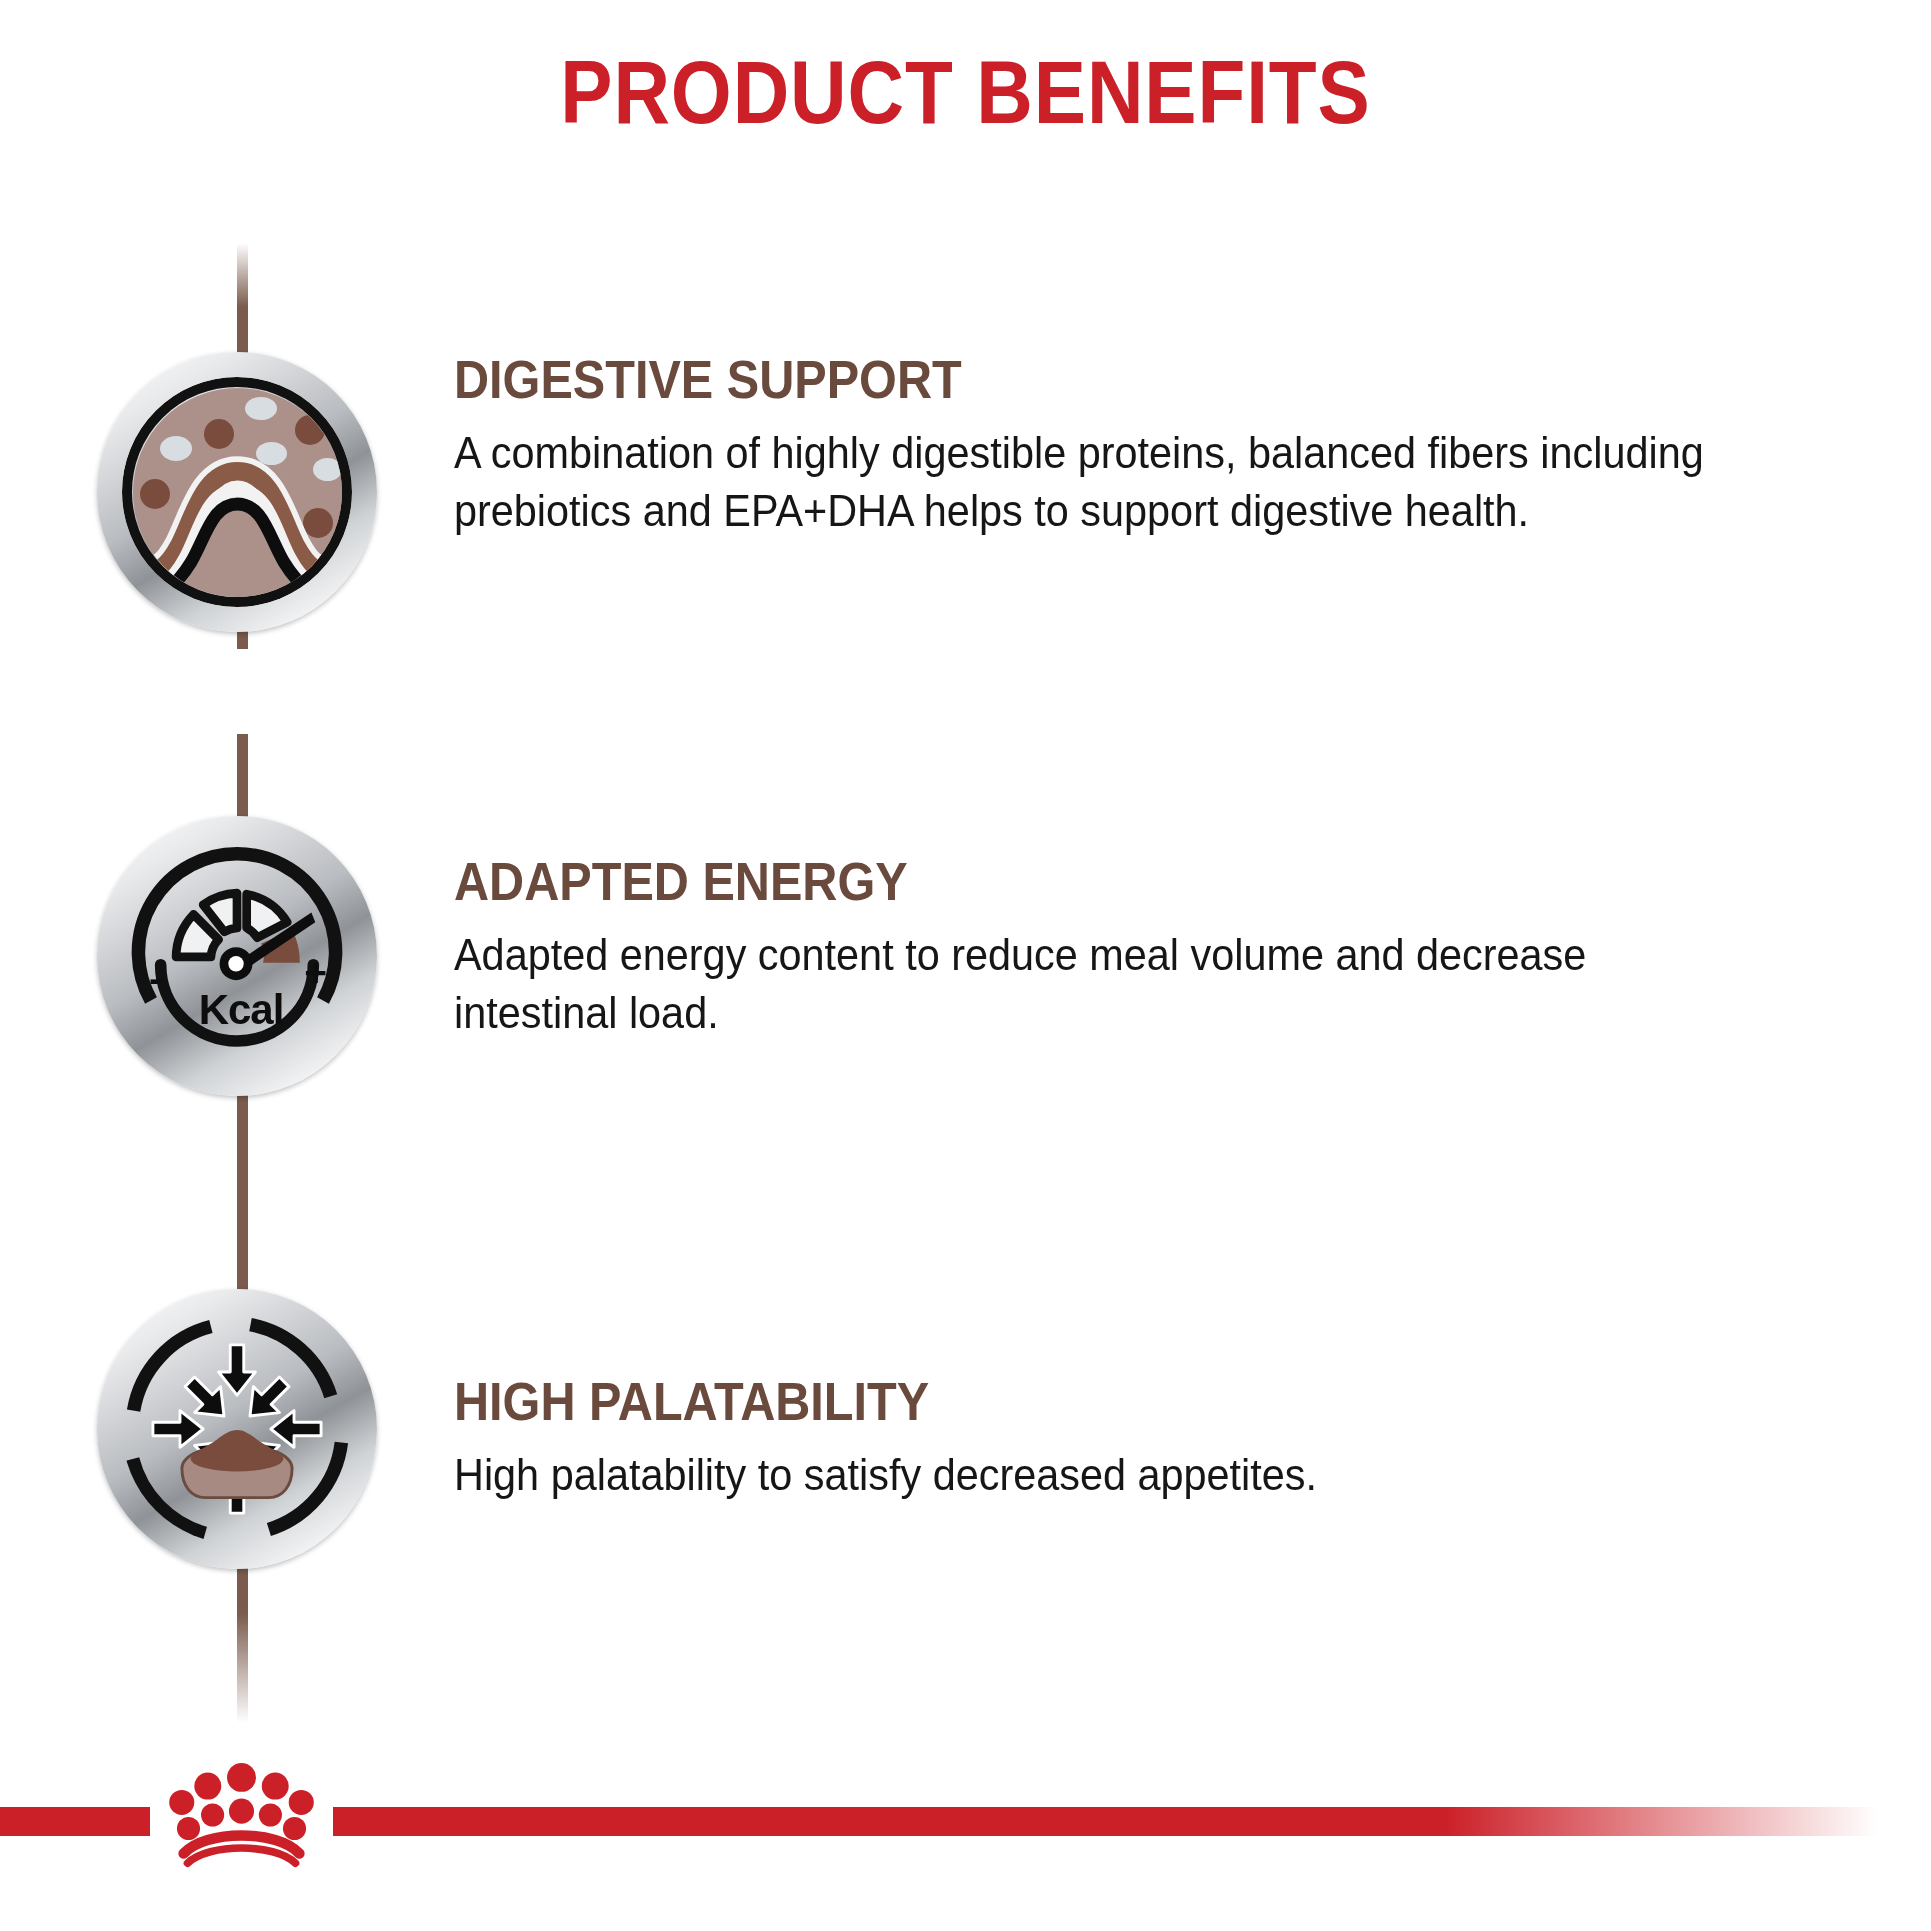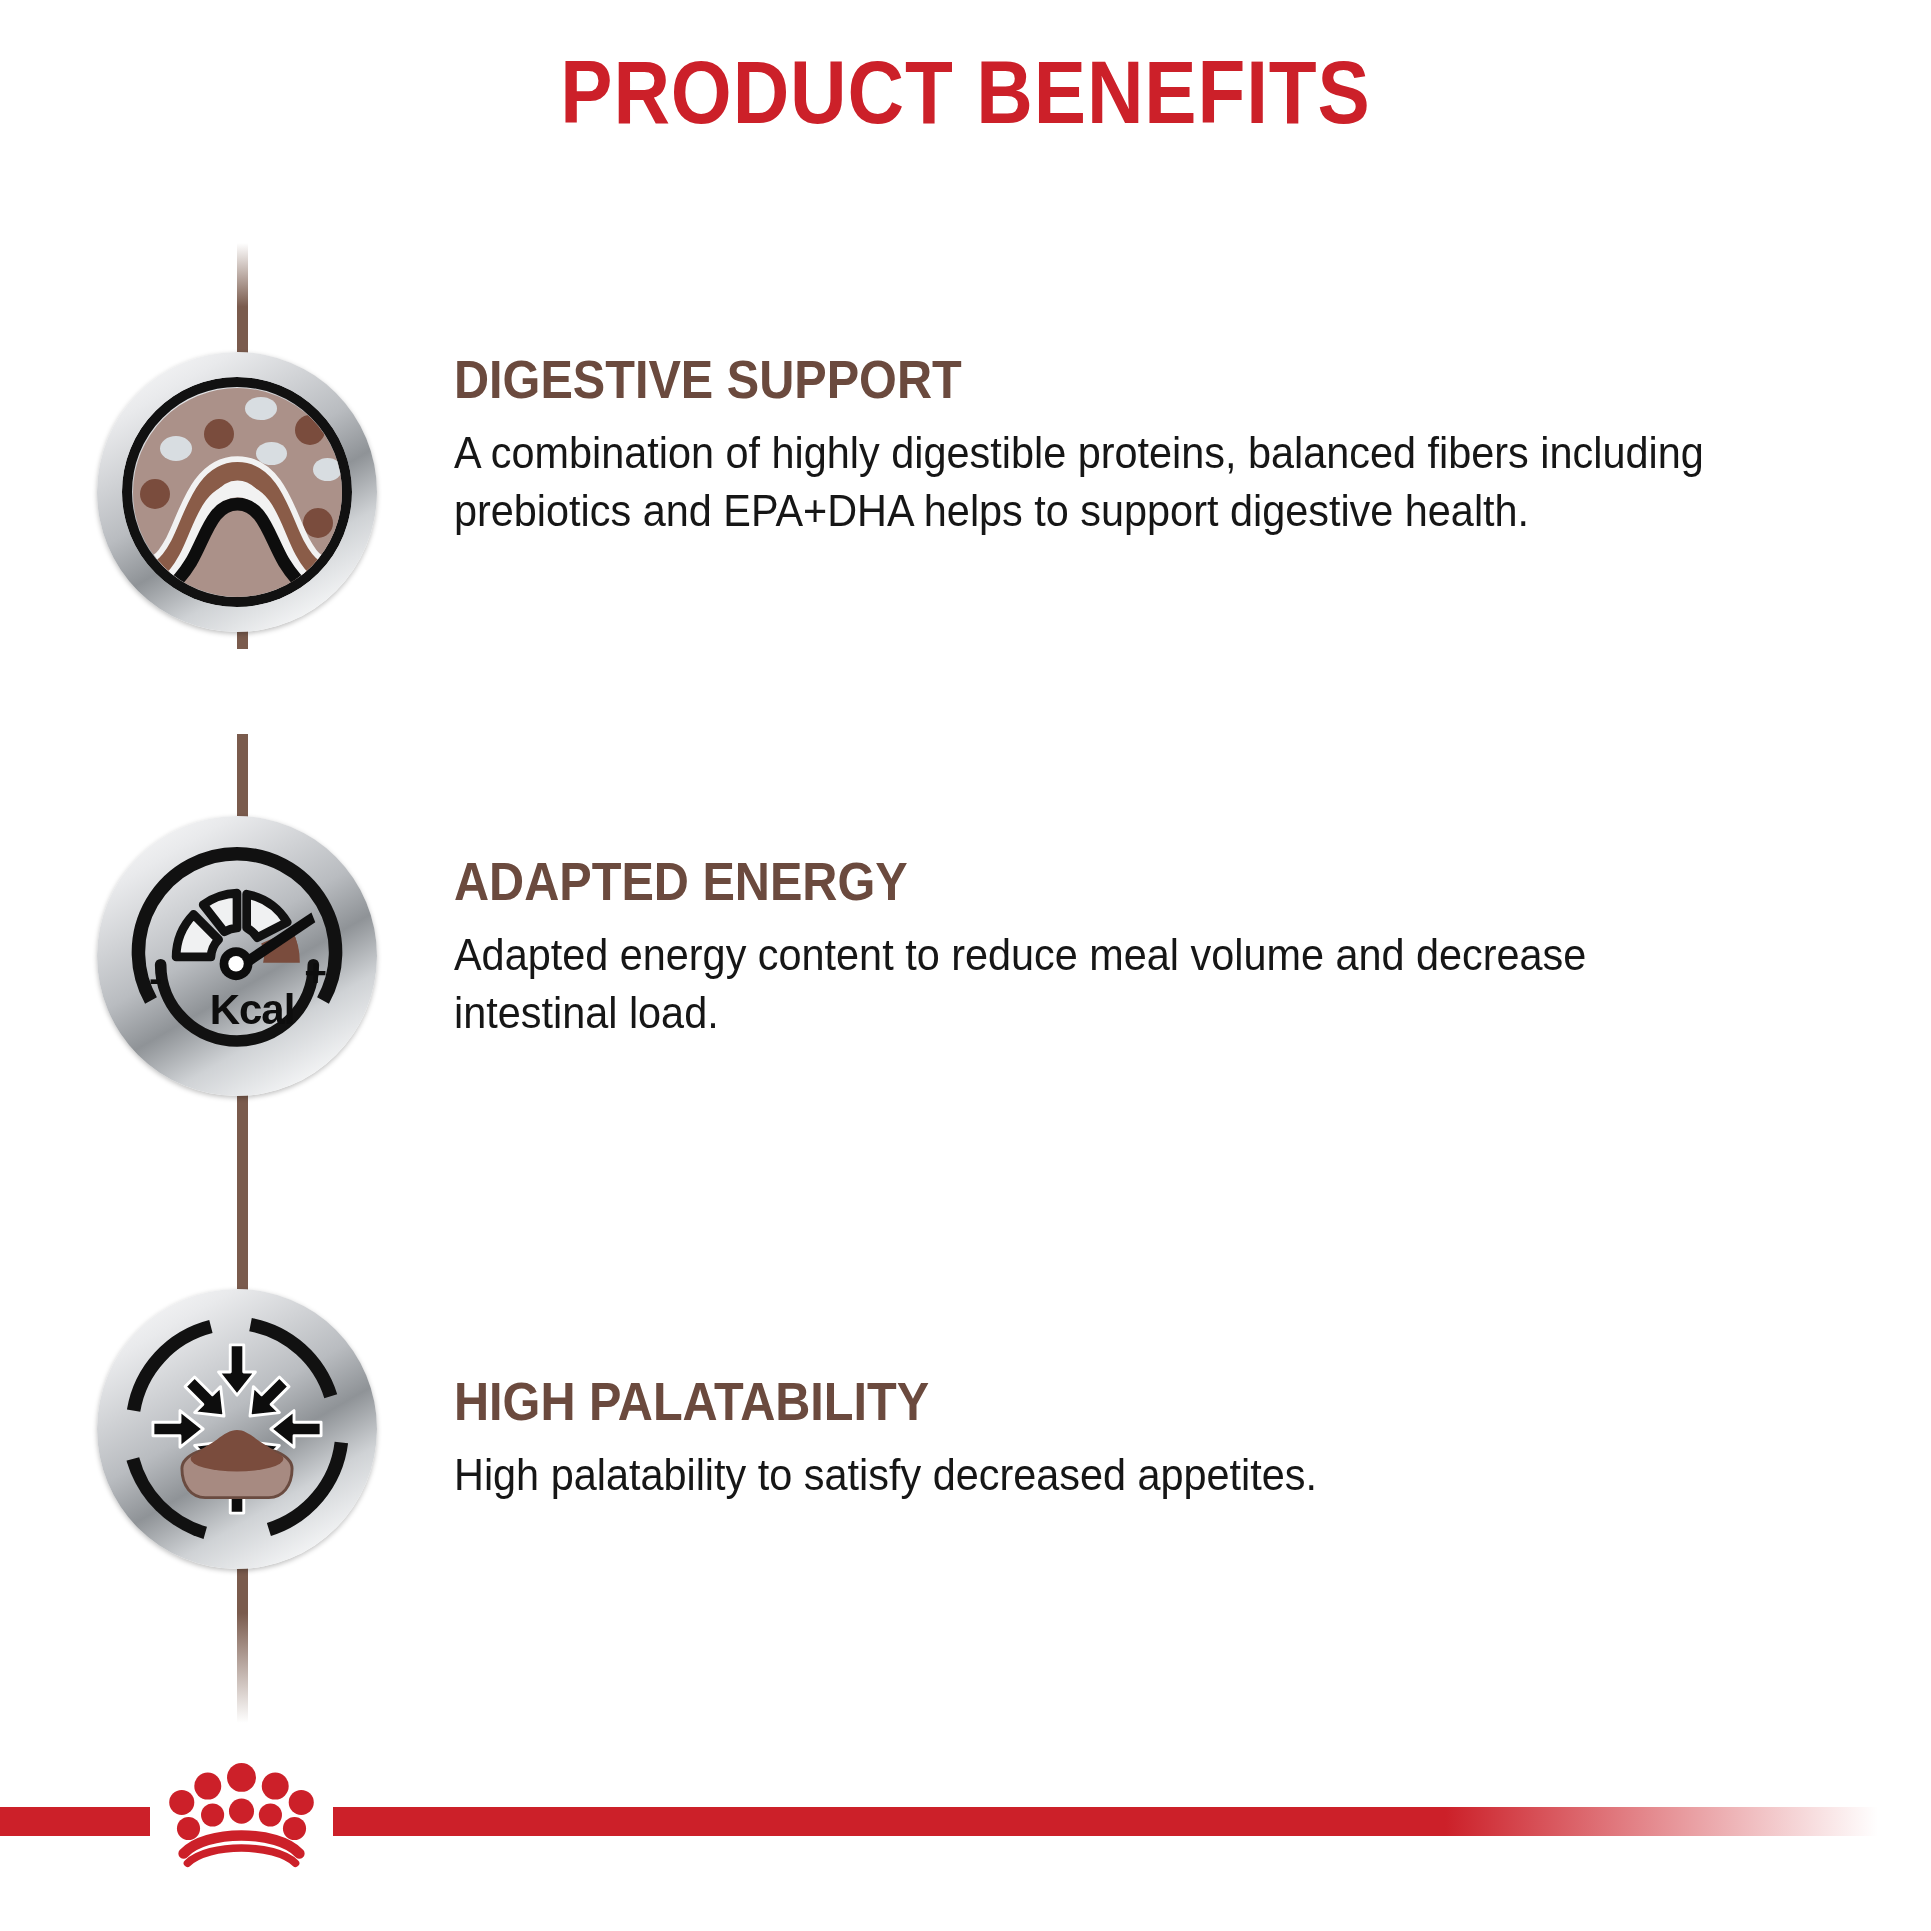--- a/index.html
+++ b/index.html
@@ -80,21 +80,21 @@
   .dot.l{background:#d8dde1;}
 
   .gutsvg{position:absolute;left:0;top:0;}
 
   
   .gauge-arc{
     position:absolute;left:0;top:0;width:230px;height:230px;
   }
   .kcal-text{
     position:absolute;
-    left:15px;top:145px;width:230px;
+    left:4px;top:145px;width:230px;
     text-align:center;
     font-size:42px;font-weight:bold;color:#0d0d0d;
     font-family:"Liberation Sans", sans-serif;
     letter-spacing:-1px;
   }
   .sign{
     position:absolute;
     font-size:39px;font-weight:bold;color:#0d0d0d;
     line-height:1;
   }

